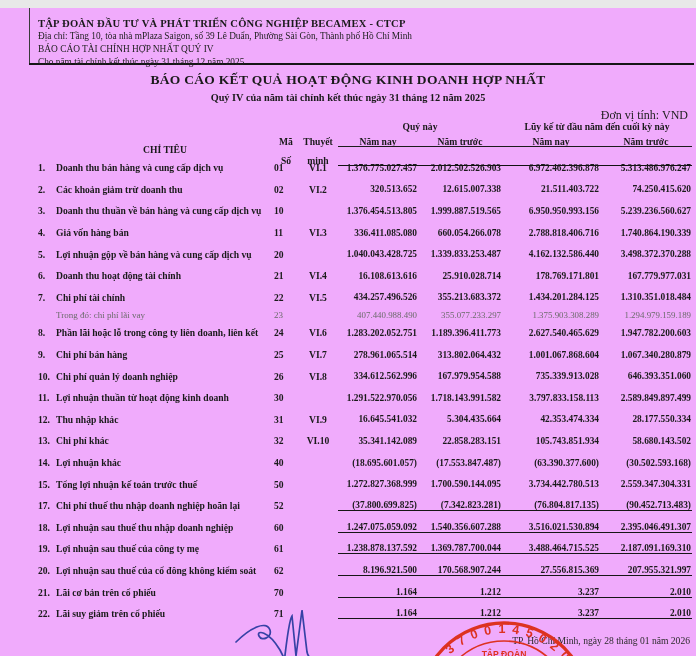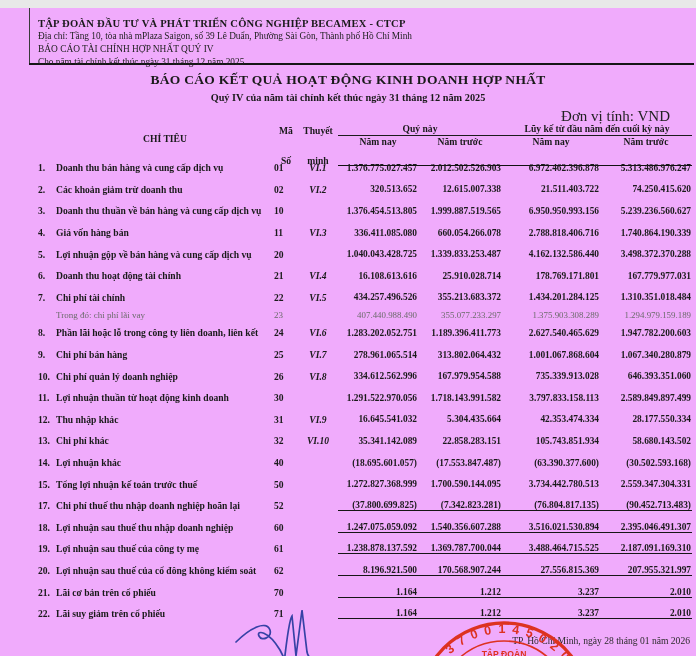--- a/index.html
+++ b/index.html
@@ -15,39 +15,39 @@
   .company { position:absolute; left:38px; top:9px; line-height:1.25; }
   .company .name { font-weight:bold; font-size:10.6px; letter-spacing:.2px; }
   .company .addr { font-size:9.3px; margin-top:1px; color:#222; }
   .company .rept { font-size:9.4px; margin-top:1px; color:#222; }
   .company .period { font-size:9.3px; margin-top:1px; color:#222; }
 
   .title { position:absolute; top:64px; left:0; right:0; text-align:center;
            font-weight:bold; font-size:13.5px; letter-spacing:.3px; }
   .subtitle { position:absolute; top:84px; left:0; right:0; text-align:center;
               font-weight:bold; font-size:10.3px; }
-  .unit { position:absolute; top:100px; right:26px; font-size:15px; color:#222; }
+  .unit { position:absolute; top:100px; right:8px; font-size:12px; color:#222; }
 
   .table { position:absolute; left:38px; top:113px; width:654px; }
   .grid-cols { display:grid; grid-template-columns:18px 218px 24px 40px 80px 84px 98px 92px; }
   .grid-groups { display:grid; grid-template-columns:18px 218px 24px 40px 164px 190px; }
 
   .th { font-weight:bold; font-size:9.6px; text-align:center; }
   .thead-top { align-items:end; height:15px; }
   .thead-top .item-h { transform:translateY(8px); }
-  .group { border-bottom:1px solid #1c1c1c; padding-bottom:1px; }
+  .group { border-bottom:1px solid #1c1c1c; padding-bottom:14px; }
   .thead-bottom { align-items:end; height:16px; }
   .thead-bottom .num-h { border-bottom:1.6px solid #111; padding-bottom:18px; }
 
   .rows { margin-top:5px; }
   .row { align-items:center; height:21.6px; font-size:9.6px; font-weight:bold; }
   .row .no { text-align:left; }
   .row .label { white-space:nowrap; overflow:hidden; }
   .row .code { }
-  .row .note { text-align:center;font-style:italic; }
+  .row .note { text-align:center; }
   .row .num { text-align:right; font-size:9.4px; white-space:nowrap; padding-right:1px; }
   .row.sub { height:14px; font-weight:normal; color:#6b6b6b; font-size:9px; }
   .row.sub .num { font-size:8.9px; color:#6b6b6b; }
   .row.underline .num { border-bottom:1.2px solid #161616; }
 
   .sign-date { position:absolute; top:627px; right:6px; font-size:9.6px; color:#2b2b2b; z-index:1; }
   .signature { position:absolute; left:232px; top:598px; width:120px; height:58px; z-index:2; }
   .stamp { position:absolute; left:406px; top:611px; width:196px; height:45px; z-index:3; }
   .stamp-inner-label { font-weight:bold; }
 </style>

